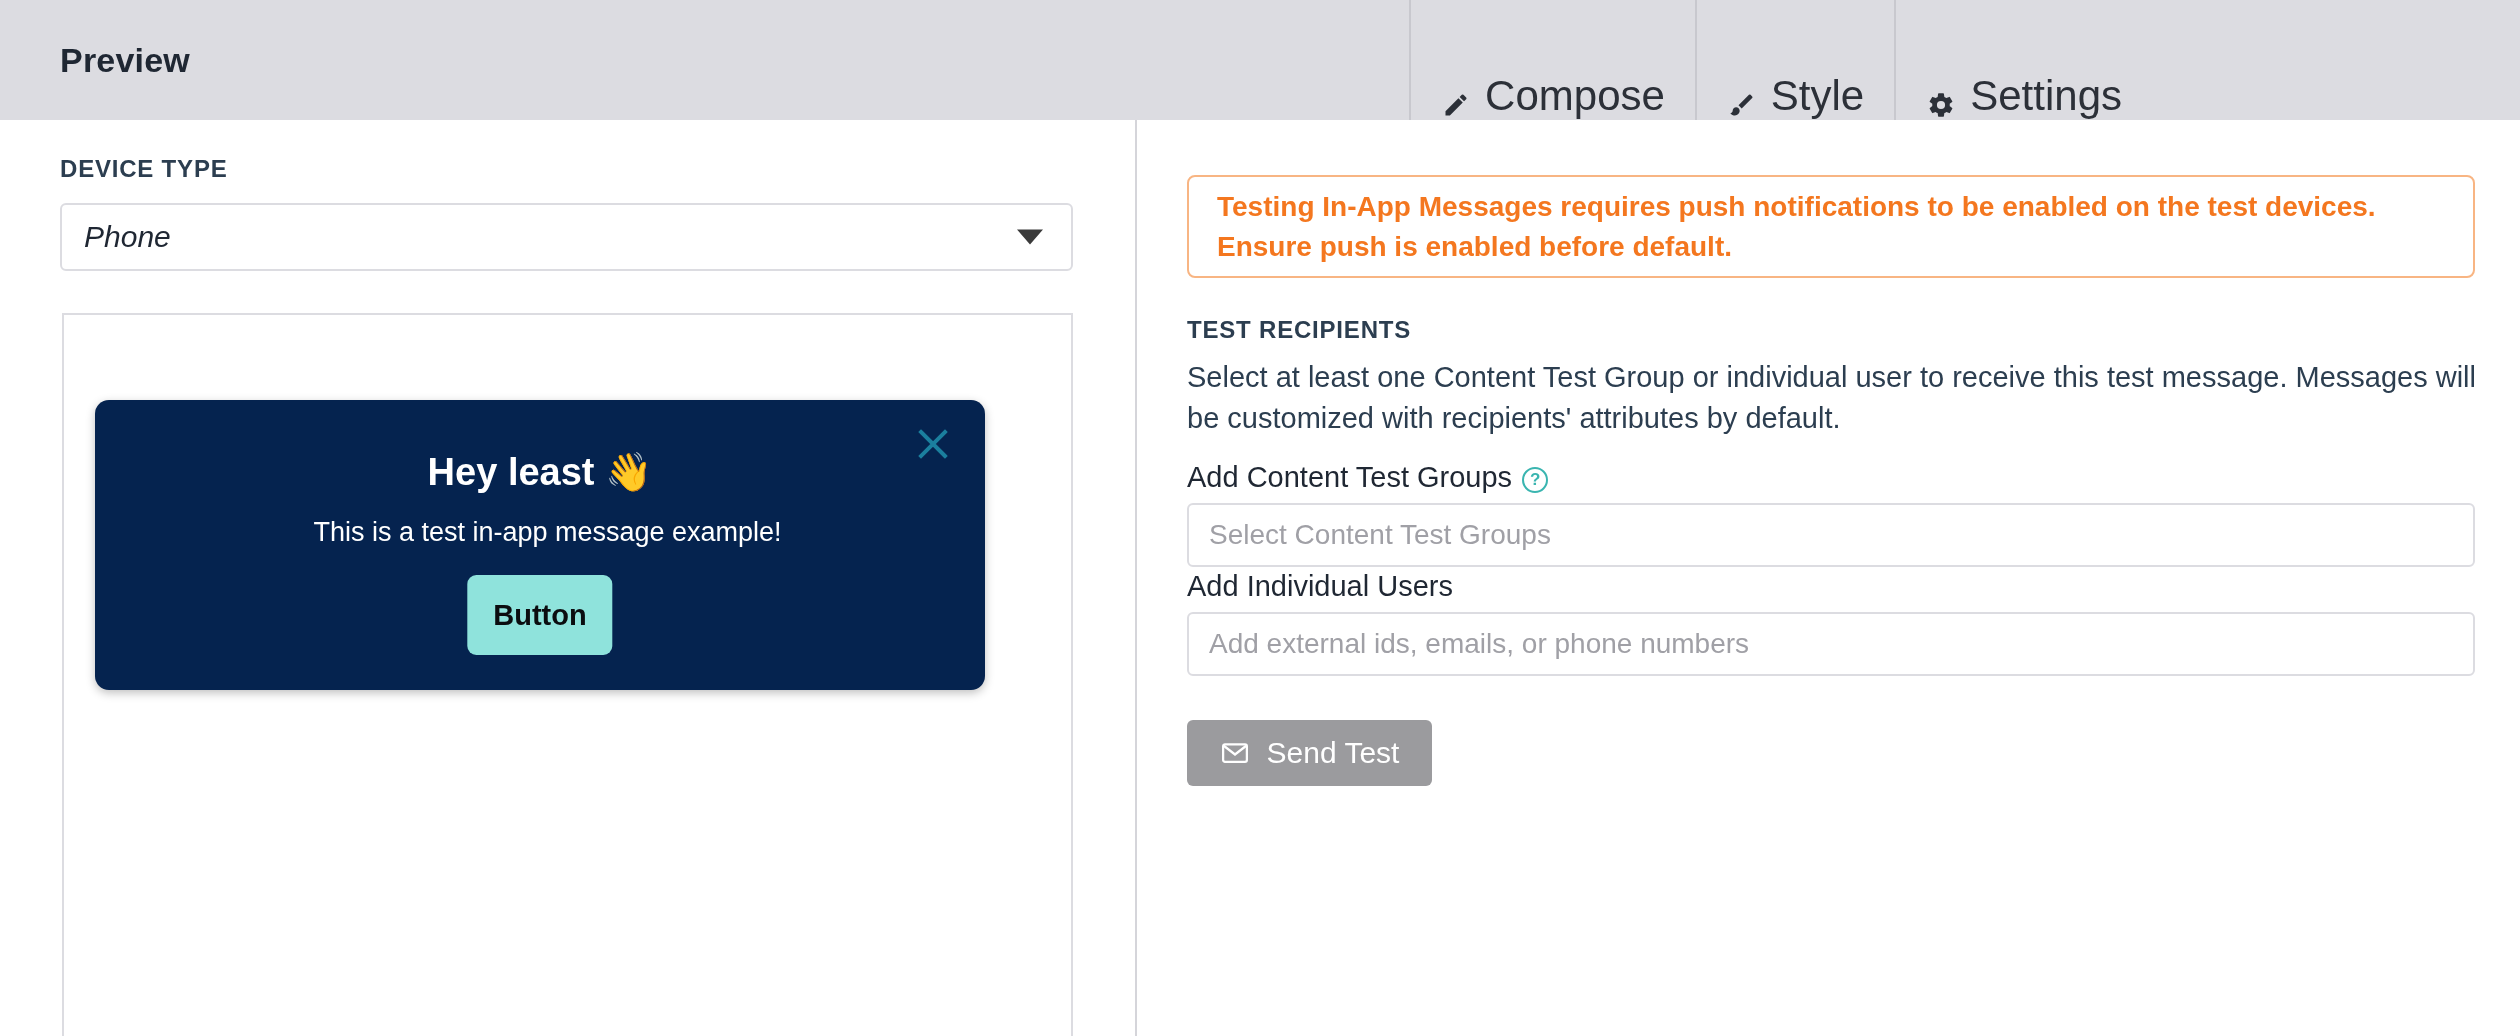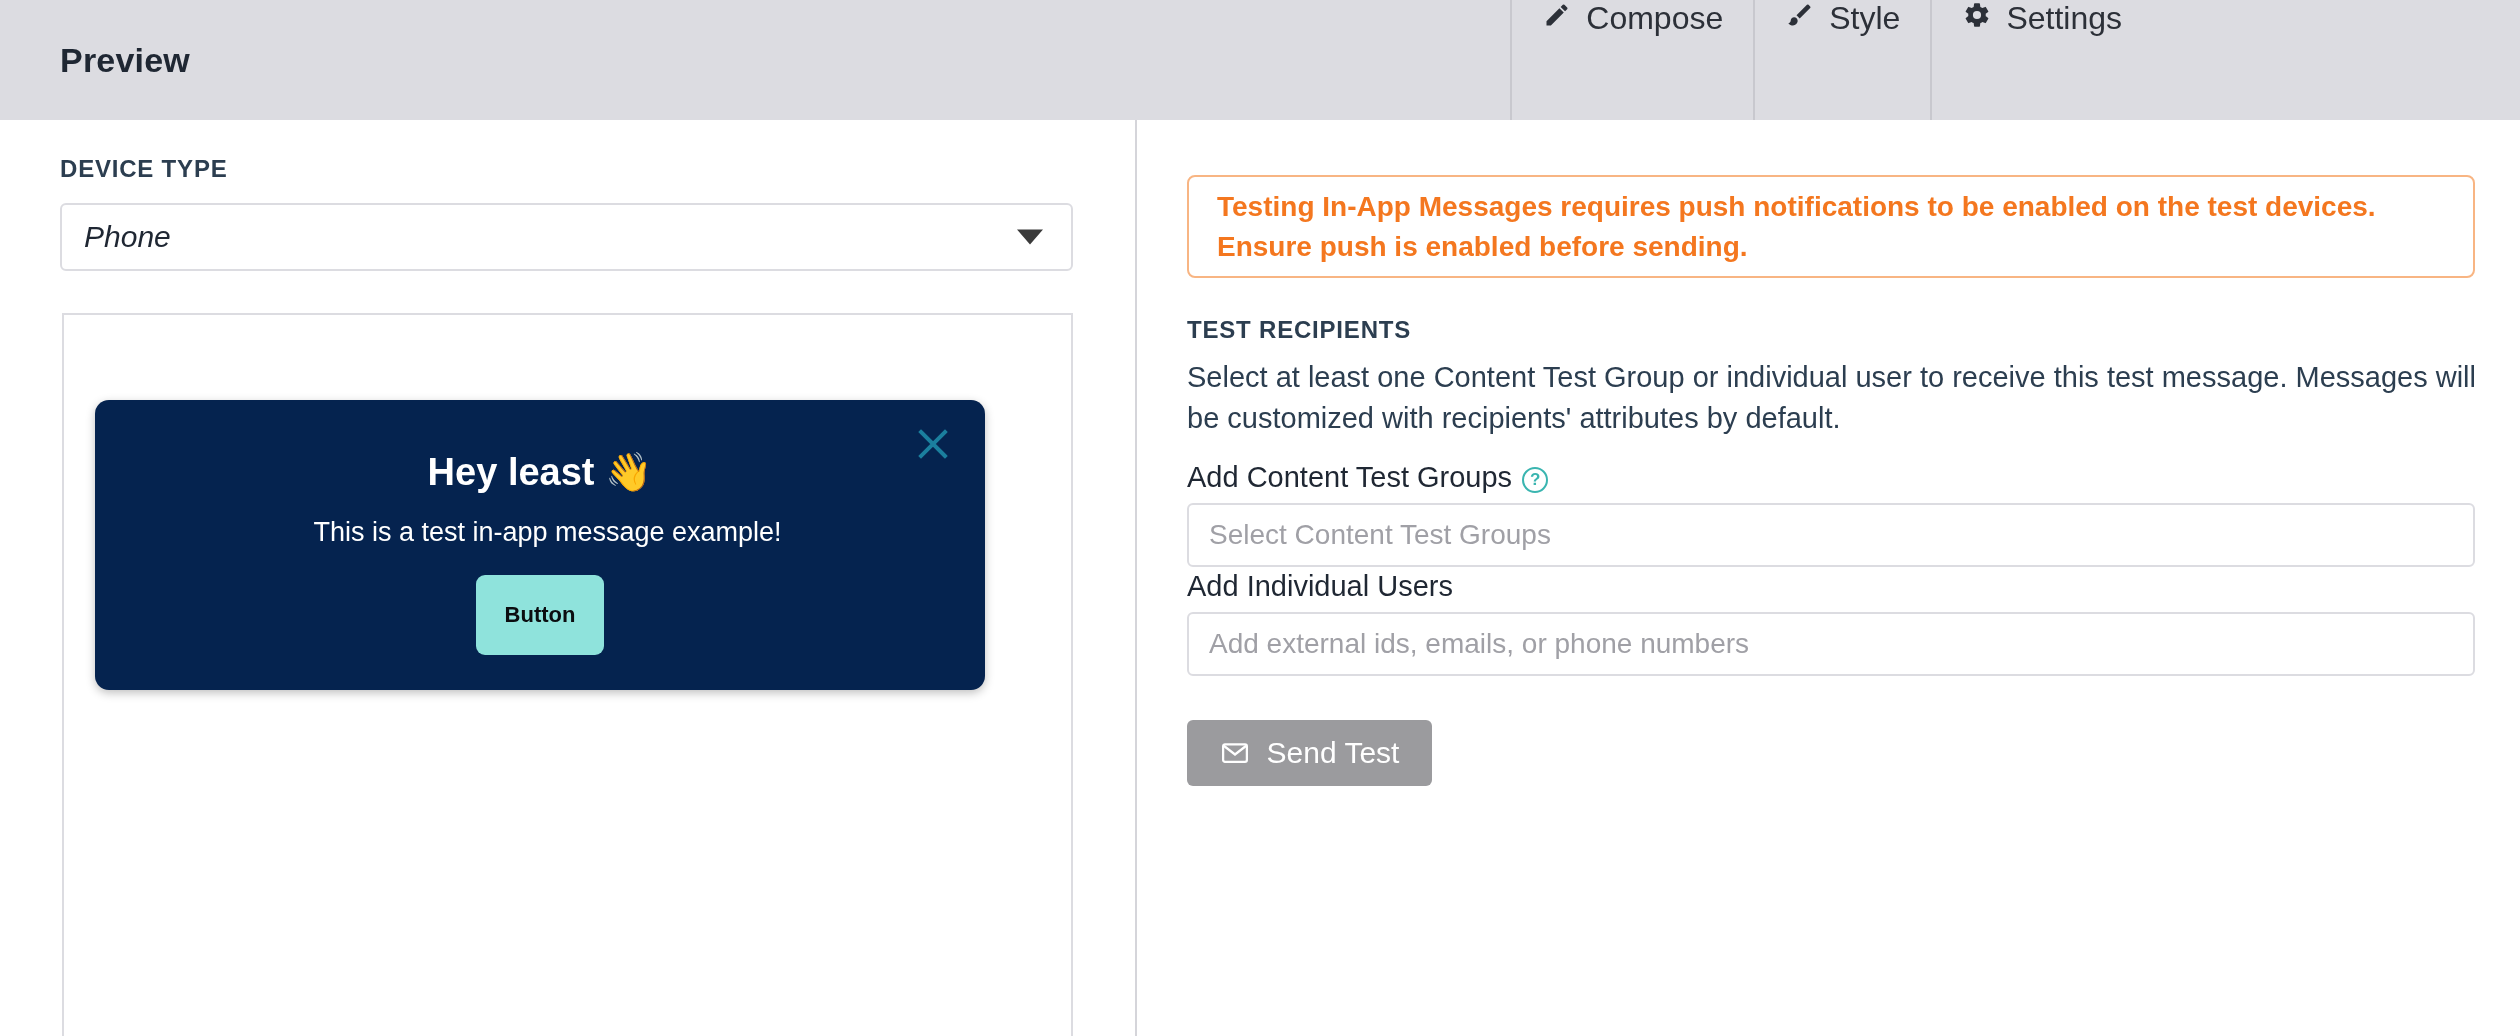--- a/index.html
+++ b/index.html
@@ -45,26 +45,26 @@
     position: absolute;
     right: 368px;
     top: 0;
     height: 120px;
     display: flex;
     align-items: stretch;
   }
 
   .tab {
     display: flex;
-    align-items: flex-start;
+    align-items: flex-end;
     justify-content: center;
     gap: 14px;
     padding: 0 30px;
     height: 120px;
-    font-size: 32px;
+    font-size: 42px;
     color: #2c3038;
     background: transparent;
     border-left: 2px solid #c8c8ce;
     cursor: pointer;
     white-space: nowrap;
   }
   .tab:first-child { border-left: 2px solid #c8c8ce; }
 
   .tab.active {
     background: #ffffff;
@@ -205,21 +205,21 @@
     min-width: 128px;
     height: 80px;
     padding: 0 26px;
     background: #8fe3dc;
     border-radius: 9px;
     border: none;
     display: flex;
     align-items: center;
     justify-content: center;
     font-family: "Liberation Sans", sans-serif;
-    font-size: 22px;
+    font-size: 29px;
     font-weight: bold;
     color: #0b0d10;
     cursor: pointer;
   }
 
   
   .right-panel {
     position: absolute;
     left: 1137px;
     top: 120px;
@@ -407,21 +407,21 @@
 
       </div>
     </div>
   </div>
 
   <div class="vdivider"></div>
 
   <div class="right-panel">
 
     <div class="warning-box">
-      <div class="warning-text">Testing In-App Messages requires push notifications to be enabled on the test devices. Ensure push is enabled before sending.</div>
+      <div class="warning-text">Testing In-App Messages requires push notifications to be enabled on the test devices. Ensure push is enabled before default.</div>
     </div>
 
     <div class="section-label">TEST RECIPIENTS</div>
 
     <div class="section-desc">Select at least one Content Test Group or individual user to receive this test message. Messages will be customized with recipients' attributes by default.</div>
 
     <div class="field-label groups">
       <span>Add Content Test Groups</span>
       <span class="help-icon">?</span>
     </div>

